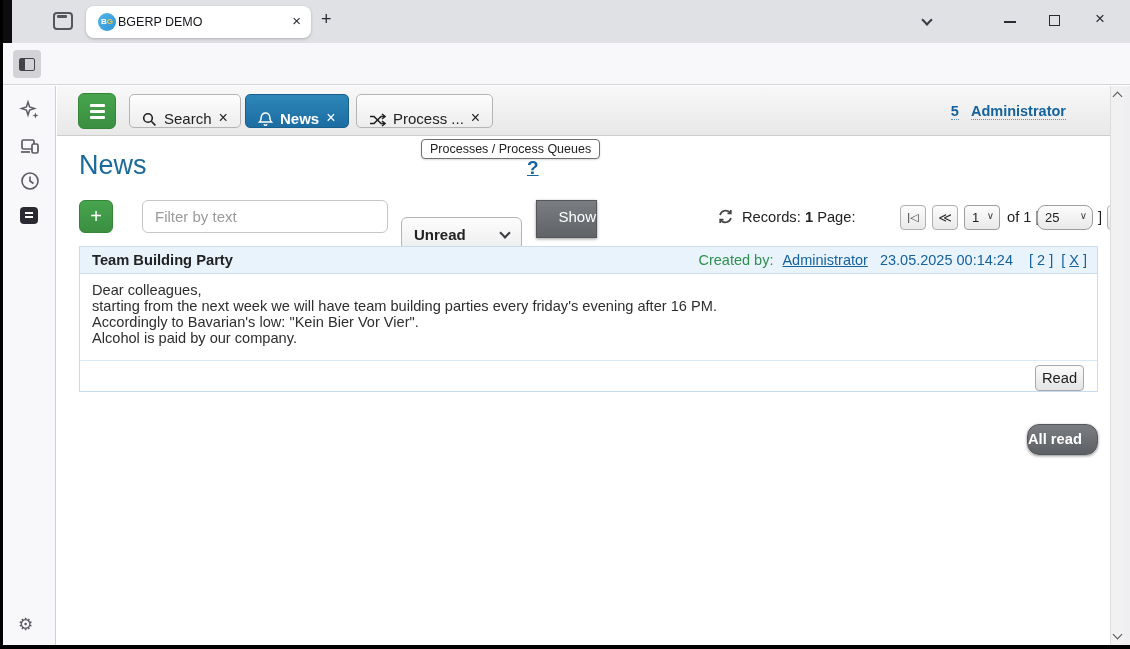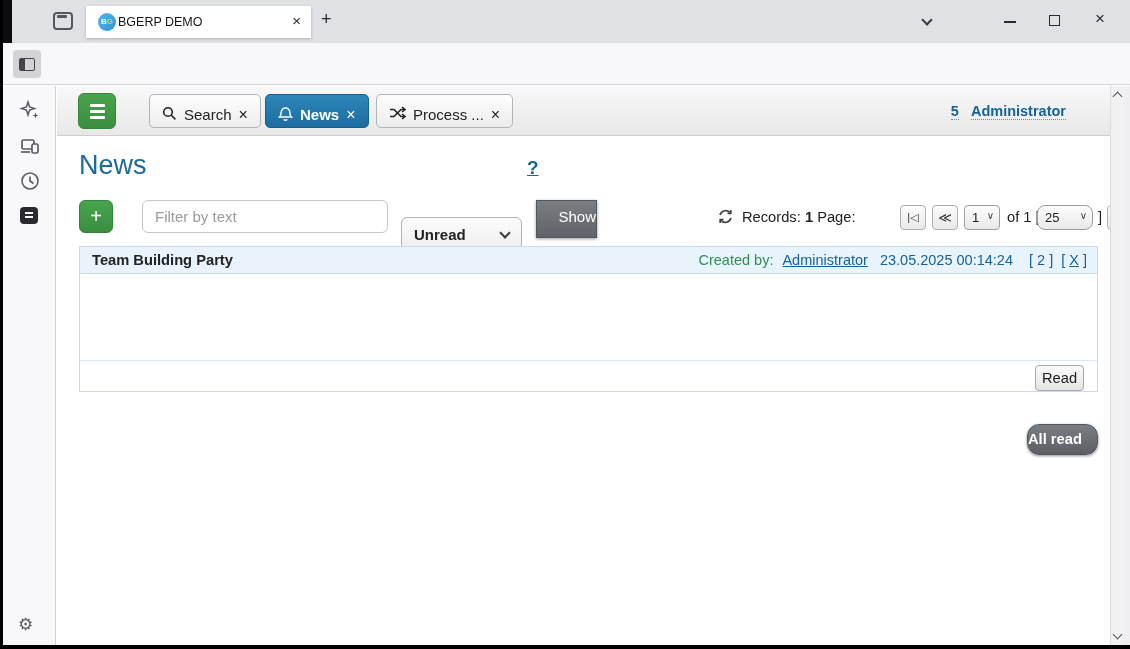--- a/index.html
+++ b/index.html
@@ -5,21 +5,21 @@
   * { margin:0; padding:0; box-sizing:border-box; }
   html,body { width:1130px; height:649px; }
   body { font-family:"Liberation Sans", sans-serif; background:#000; position:relative; overflow:hidden; }
   #window { position:absolute; left:3px; top:0; width:1127px; height:645px; background:#fff; }
 
   
   .tabstrip { position:absolute; left:0; top:0; width:1127px; height:43px; background:#e0e1e5; }
   .tabstrip-black { position:absolute; left:0; top:0; width:9px; height:43px; background:#0d0d10; }
   .fxview { position:absolute; left:50px; top:12px; width:20px; height:18px; border:2px solid #55555e; border-radius:4px; }
   .fxview:before { content:""; position:absolute; left:2px; top:1px; width:10px; height:3px; background:#55555e; border-radius:1px; }
-  .btab { position:absolute; left:83px; top:6px; width:225px; height:32px; background:#fff; border-radius:0; box-shadow:0 1px 3px rgba(0,0,0,.22); }
+  .btab { position:absolute; left:83px; top:6px; width:225px; height:32px; background:#fff; border-radius:8px; box-shadow:0 1px 3px rgba(0,0,0,.22); }
   .favicon { position:absolute; left:12px; top:7px; width:18px; height:18px; border-radius:50%; background:linear-gradient(135deg,#53b5e8,#2d95d8); color:#fff; font-size:8px; font-weight:bold; text-align:center; line-height:18px; }
   .favicon .g { color:#f6c445; }
   .btab-title { position:absolute; left:32px; top:9px; font-size:12.5px; color:#15141a; }
   .btab-close { position:absolute; right:10px; top:6px; font-size:15px; color:#2b2a33; cursor:default; }
   .newtab { position:absolute; left:318px; top:9px; font-size:18px; color:#2b2a33; font-weight:400; }
   .chev { display:inline-block; width:8px; height:8px; border-right:2px solid #3a3a42; border-bottom:2px solid #3a3a42; transform:rotate(45deg); }
   .alltabs-chev { position:absolute; left:920px; top:16px; }
   .win-min { position:absolute; left:1001px; top:21px; width:12px; height:2px; background:#2b2a33; }
   .win-max { position:absolute; left:1046px; top:15px; width:11px; height:11px; border:1.6px solid #2b2a33; }
   .win-close { position:absolute; left:1092px; top:9px; font-size:17px; color:#2b2a33; }
@@ -50,21 +50,21 @@
   .sb-ico { position:absolute; left:15px; width:24px; height:24px; color:#5b5b66; }
   .archive-ico { width:18px; height:17px; background:#2b2a33; border-radius:4px; margin-left:2px; }
   .archive-ico:before { content:""; position:absolute; left:5px; top:5px; width:8px; height:2px; background:#fff; }
   .archive-ico:after  { content:""; position:absolute; left:5px; top:9px; width:8px; height:2px; background:#fff; }
 
   
   .page { position:absolute; left:54px; top:86px; width:1053px; height:559px; background:#fff; overflow:hidden; }
   .app-header { position:absolute; left:0; top:0; width:1053px; height:50px; background:linear-gradient(#f8f8f8,#e8e8e8); border-bottom:1px solid #cdcdcd; }
   .menu-btn { position:absolute; left:21px; top:7px; width:38px; height:36px; border-radius:6px; background:linear-gradient(#47a44d,#3a8f40); border:1px solid #358539; }
   .menu-bars { position:absolute; left:11px; top:16px; width:15px; height:2.5px; background:#fff; border-radius:1px; box-shadow:0 6px 0 #fff, 0 -6px 0 #fff; }
-  .app-tab { position:absolute; top:8px; height:34px; border-radius:5px; border:1px solid #b4b4b4; background:linear-gradient(#fdfdfd,#ededed); color:#222; font-size:15px; display:flex; align-items:flex-start; gap:7px; padding:11px 12px; white-space:nowrap;margin-left:20px; }
+  .app-tab { position:absolute; top:8px; height:34px; border-radius:5px; border:1px solid #b4b4b4; background:linear-gradient(#fdfdfd,#ededed); color:#222; font-size:15px; display:flex; align-items:flex-end; gap:7px; padding:0 12px; white-space:nowrap; }
   .app-tab.active { background:linear-gradient(#2e86b8,#1c6da2); border-color:#195f8d; color:#fff; font-weight:bold; }
   .app-tab .x { font-size:16px; font-weight:normal; }
   .user-box { position:absolute; right:44px; top:17px; font-size:14.5px; font-weight:bold; color:#14629e; }
   .user-box span { border-bottom:1px dotted #5c93bd; cursor:pointer; }
   .user-box .uid { margin-right:12px; }
 
   .tooltip { position:absolute; left:364px; top:53px; background:#fff; border:1px solid #707070; border-radius:4px; padding:2px 8px; font-size:12.5px; color:#222; box-shadow:0 1px 2px rgba(0,0,0,.15); white-space:nowrap; }
   .help-q { position:absolute; left:470px; top:71px; font-size:19px; font-weight:bold; color:#14629e; text-decoration:underline; }
 
   .page-title { position:absolute; left:22px; top:64px; font-size:27px; font-weight:500; color:#1a6a9a; }
@@ -221,20 +221,21 @@
             <path d="M13 1 l3 2.5 -3 2.5 M13 8 l3 2.5 -3 2.5" fill="none" stroke="#222" stroke-width="1.5"></path>
           </svg>
         <span>Process ...</span>
         <span class="x">×</span>
       </div>
       <div class="user-box">
         <span class="uid">5</span><span>Administrator</span>
       </div>
     </div>
 
+    <div class="tooltip">Processes / Process Queues</div>
     <a class="help-q">?</a>
 
     <div class="page-title">News</div>
 
     <div class="plus-btn">+</div>
     <input class="filter-input" type="text" placeholder="Filter by text" style="">
     <div class="mode-select">
       <span class="val">Unread</span>
       <span class="chev"></span>
     </div>
@@ -272,20 +273,26 @@
       <div class="news-head">
         <span class="news-title">Team Building Party</span>
         <span class="news-meta">
           <span class="created">Created by:</span>
           <span class="author">Administrator</span>
           <span class="dt">23.05.2025 00:14:24</span>
           <span class="badge">[ 2 ]</span>
           <span class="closex"><span>[ </span><u>X</u><span> ]</span></span>
         </span>
       </div>
+      <div class="news-body">
+        <div>Dear colleagues,</div>
+        <div>starting from the next week we will have team building parties every friday's evening after 16 PM.</div>
+        <div>Accordingly to Bavarian's low: "Kein Bier Vor Vier".</div>
+        <div>Alcohol is paid by our company.</div>
+      </div>
       <div class="news-foot">
         <div class="read-btn">Read</div>
       </div>
     </div>
 
     <div class="allread-btn">All read</div>
   </div>
 
   <div class="pscroll">
     <span class="arr arr-up"></span>

